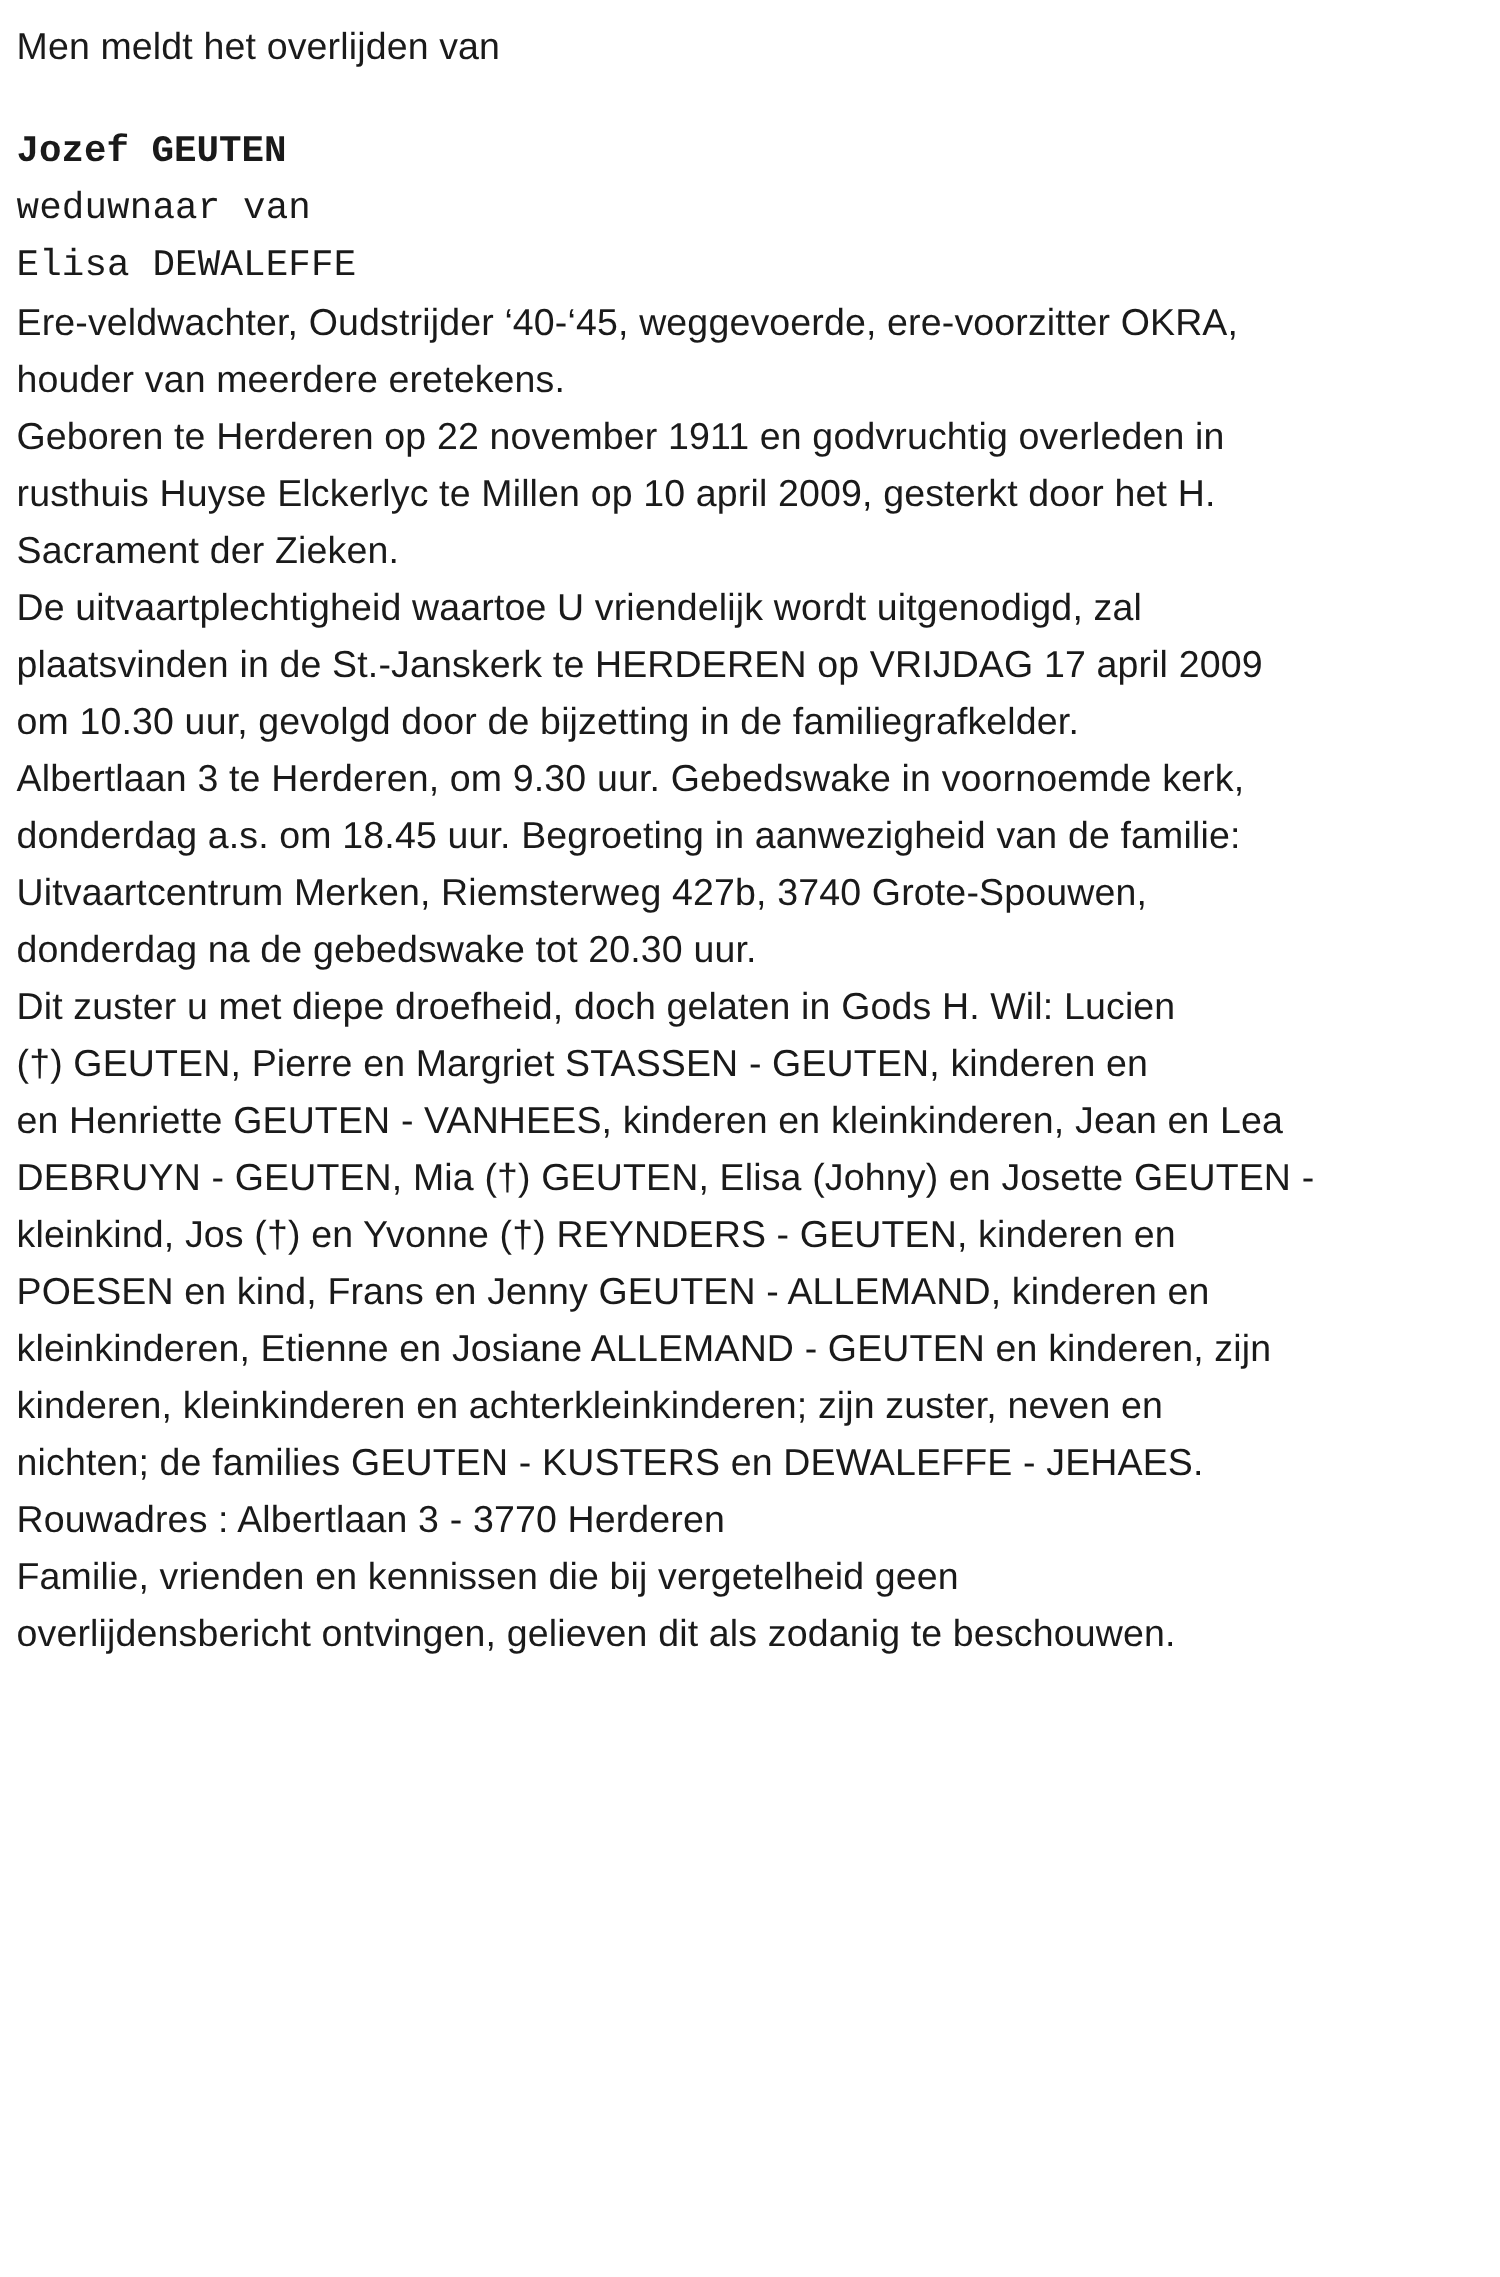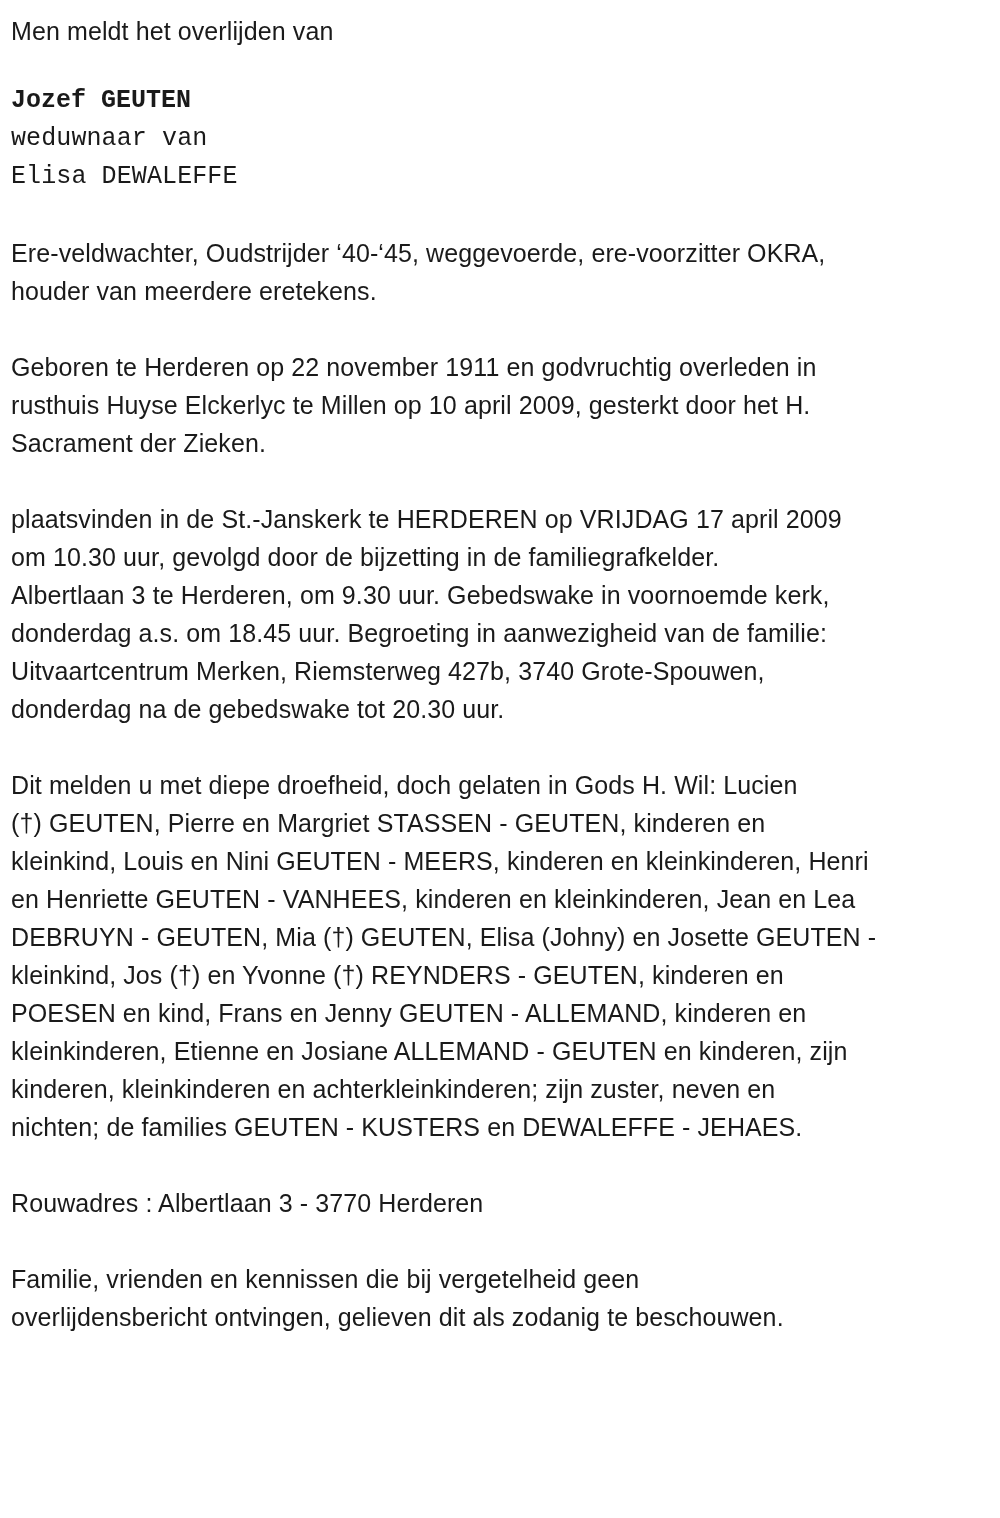--- a/index.html
+++ b/index.html
@@ -20,21 +20,20 @@
     width: 1000px;
     min-height: 1518px;
     padding: 12px 4px 0 11px;
   }
   .block {
     margin: 0;
     padding: 0;
   }
   
   .block + .block {
-    margin-top: 38px;
   }
   .line {
     font-size: 25px;
     line-height: 38px;
     white-space: pre-wrap;
     letter-spacing: 0.1px;
   }
   .name-line {
     font-size: 25px;
     line-height: 38px;
@@ -70,32 +69,32 @@
     <div class="line">houder van meerdere eretekens.</div>
   </div>
 
   <div class="block">
     <div class="line">Geboren te Herderen op 22 november 1911 en godvruchtig overleden in</div>
     <div class="line">rusthuis Huyse Elckerlyc te Millen op 10 april 2009, gesterkt door het H.</div>
     <div class="line">Sacrament der Zieken.</div>
   </div>
 
   <div class="block">
+    <div class="line">De uitvaartplechtigheid waartoe U vriendelijk wordt uitgenodigd, zal</div>
     <div class="line">plaatsvinden in de St.-Janskerk te HERDEREN op VRIJDAG 17 april 2009</div>
     <div class="line">om 10.30 uur, gevolgd door de bijzetting in de familiegrafkelder.</div>
     <div class="line">Albertlaan 3 te Herderen, om 9.30 uur. Gebedswake in voornoemde kerk,</div>
     <div class="line">donderdag a.s. om 18.45 uur. Begroeting in aanwezigheid van de familie:</div>
     <div class="line">Uitvaartcentrum Merken, Riemsterweg 427b, 3740 Grote-Spouwen,</div>
     <div class="line">donderdag na de gebedswake tot 20.30 uur.</div>
   </div>
 
   <div class="block">
-    <div class="line">Dit melden u met diepe droefheid, doch gelaten in Gods H. Wil: Lucien</div>
+    <div class="line">Dit zuster u met diepe droefheid, doch gelaten in Gods H. Wil: Lucien</div>
     <div class="line">(†) GEUTEN, Pierre en Margriet STASSEN - GEUTEN, kinderen en</div>
-    <div class="line">kleinkind, Louis en Nini GEUTEN - MEERS, kinderen en kleinkinderen, Henri</div>
     <div class="line">en Henriette GEUTEN - VANHEES, kinderen en kleinkinderen, Jean en Lea</div>
     <div class="line">DEBRUYN - GEUTEN, Mia (†) GEUTEN, Elisa (Johny) en Josette GEUTEN -</div>
     <div class="line">kleinkind, Jos (†) en Yvonne (†) REYNDERS - GEUTEN, kinderen en</div>
     <div class="line">POESEN en kind, Frans en Jenny GEUTEN - ALLEMAND, kinderen en</div>
     <div class="line">kleinkinderen, Etienne en Josiane ALLEMAND - GEUTEN en kinderen, zijn</div>
     <div class="line">kinderen, kleinkinderen en achterkleinkinderen; zijn zuster, neven en</div>
     <div class="line">nichten; de families GEUTEN - KUSTERS en DEWALEFFE - JEHAES.</div>
   </div>
 
   <div class="block">

